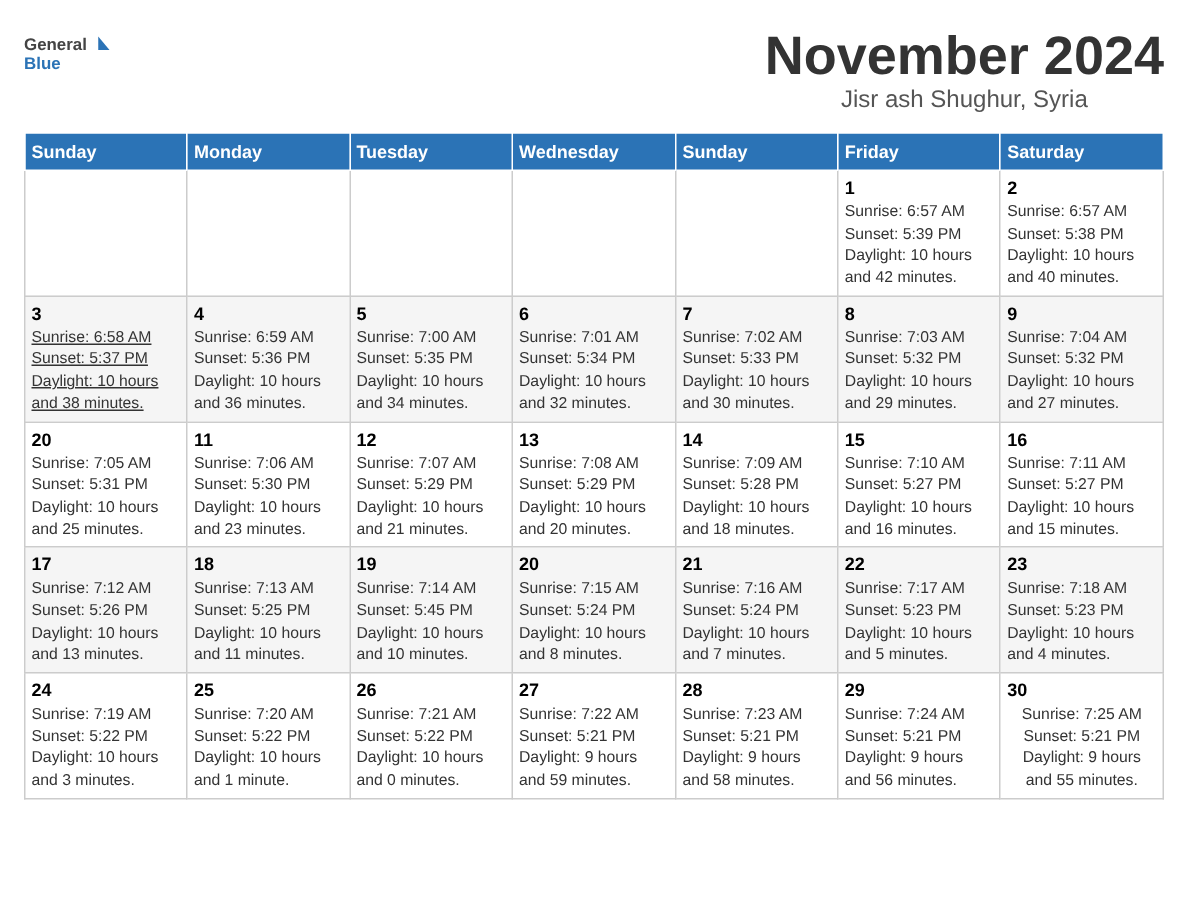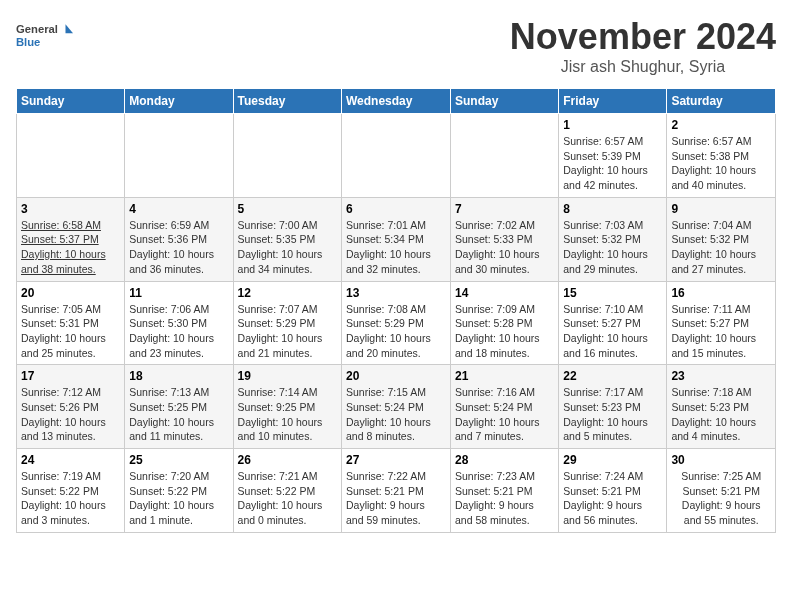--- a/index.html
+++ b/index.html
@@ -238,21 +238,21 @@
         <td>
           <span class="day-num">18</span>
           <div class="day-info" style="white-space: pre-line;">Sunrise: 7:13 AM
 Sunset: 5:25 PM
 Daylight: 10 hours
 and 11 minutes.</div>
         </td>
         <td>
           <span class="day-num">19</span>
           <div class="day-info" style="white-space: pre-line;">Sunrise: 7:14 AM
-Sunset: 9:25 PM
+Sunset: 5:45 PM
 Daylight: 10 hours
 and 10 minutes.</div>
         </td>
         <td>
           <span class="day-num">20</span>
           <div class="day-info" style="white-space: pre-line;">Sunrise: 7:15 AM
 Sunset: 5:24 PM
 Daylight: 10 hours
 and 8 minutes.</div>
         </td>

